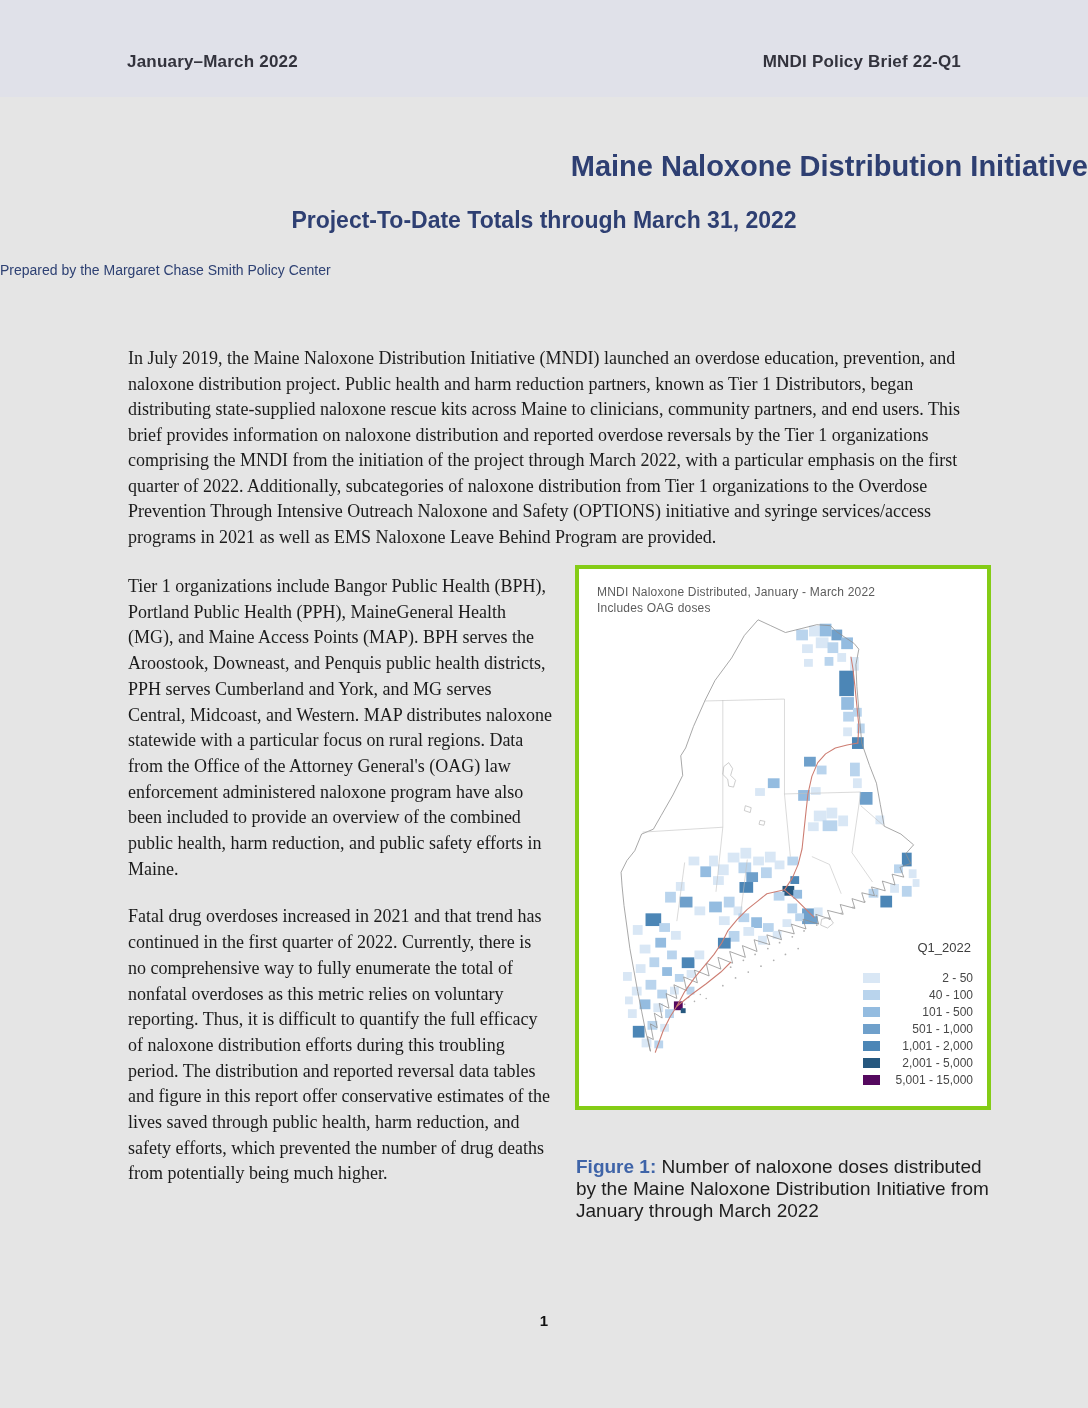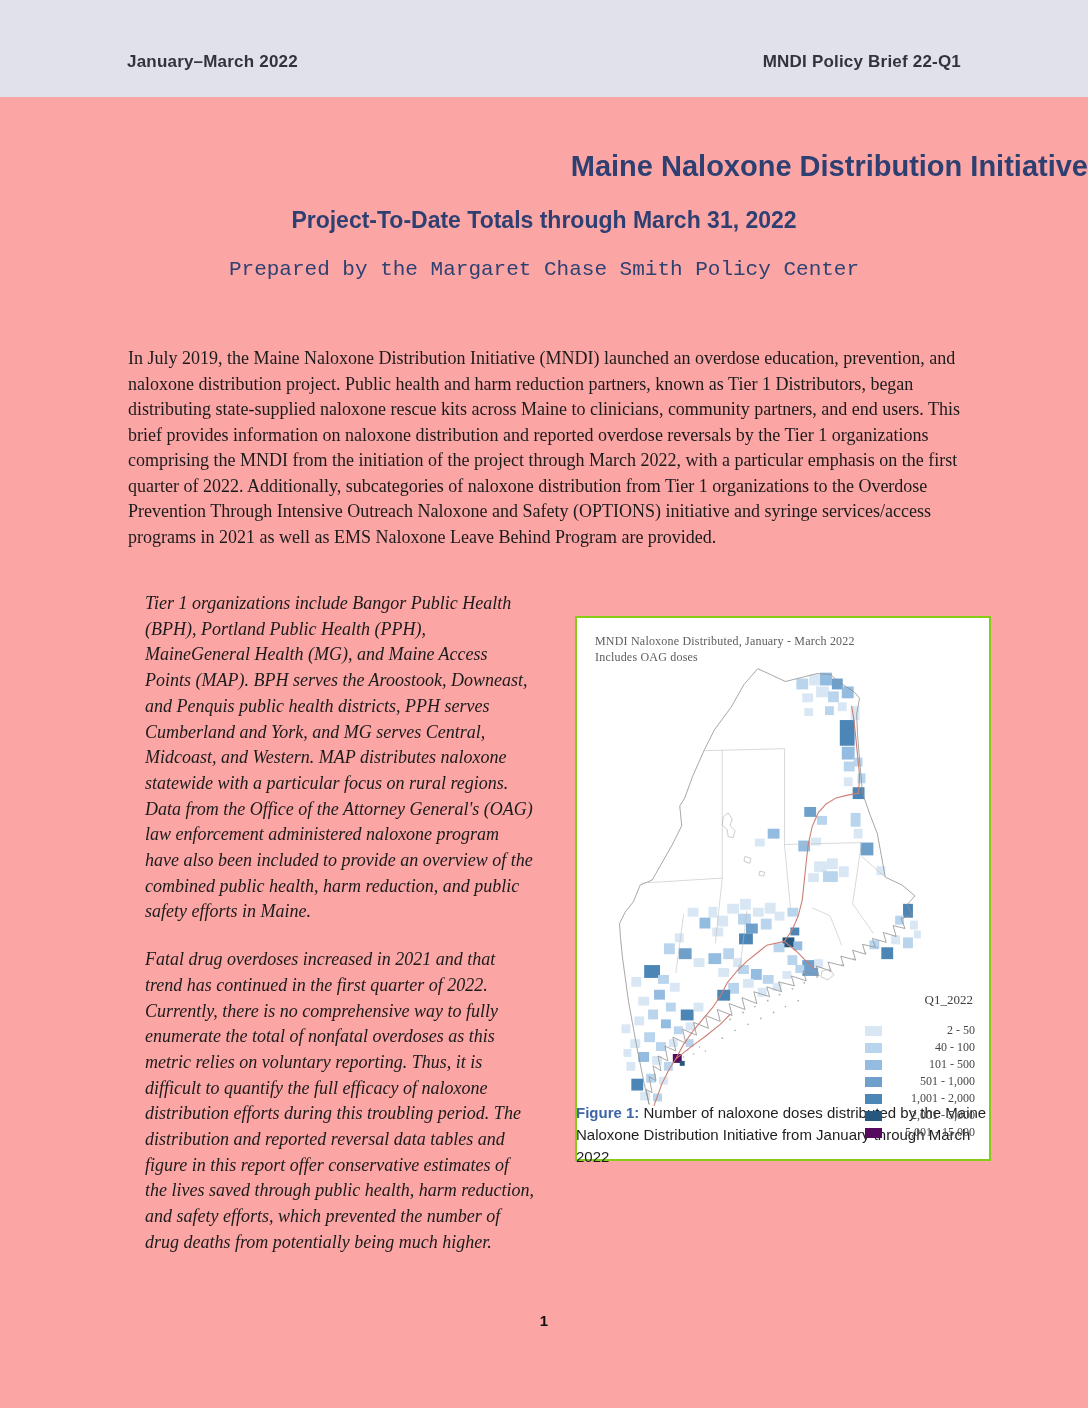--- a/index.html
+++ b/index.html
@@ -1,50 +1,50 @@
 <!DOCTYPE html>
 <html><head>
 <meta charset="utf-8">
 <style>
   html,body{margin:0;padding:0;background:#ffffff;}
-  .page{position:relative;width:1088px;height:1408px;background:#fca5a5;overflow:hidden;
+  .page{position:relative;width:1088px;height:1408px;background:#e5e5e5;overflow:hidden;
         font-family:"Liberation Sans",sans-serif;}
   
   .hdr{position:absolute;top:0;left:0;width:100%;height:97px;background:#e0e1e9;
        box-sizing:border-box;display:flex;justify-content:space-between;align-items:center;
        padding:26px 127px 0 127px;}
   .hdr span{font-size:17px;font-weight:bold;color:#33333d;letter-spacing:.2px;}
   
   .title{position:absolute;top:150px;left:0;width:100%;text-align:right;
          font-size:29px;font-weight:bold;color:#2e3f72;}
   .subtitle{position:absolute;top:207px;left:0;width:100%;text-align:center;
          font-size:23px;font-weight:bold;color:#2e3f72;}
-  .prepared{position:absolute;top:258px;left:0;width:100%;text-align:center;
-         font-size:21px;line-height:24px;color:#2e4173;font-family:Liberation Mono, monospace;}
+  .prepared{position:absolute;top:258px;left:0;width:100%;
+         font-size:14px;line-height:24px;color:#2e4173;}
   
   .intro{position:absolute;top:328px;left:128px;width:838px;
          font-family:"Liberation Serif",serif;font-size:18px;line-height:25.5px;color:#1b1b1b;}
   .leftcol{position:absolute;top:574px;left:128px;width:424px;
          font-family:"Liberation Serif",serif;font-size:18px;line-height:25.7px;color:#1b1b1b;}
-  .leftcol p{margin:17px;font-style:italic;}
+  .leftcol p{margin:0;}
   .leftcol p + p{margin-top:22px;}
   
-  .figure{position:absolute;top:616px;left:575px;width:416px;height:545px;
-          border:2px solid #84cc16;box-sizing:border-box;background:#fff;font-family:Liberation Serif, serif;}
+  .figure{position:absolute;top:565px;left:575px;width:416px;height:545px;
+          border:4px solid #84cc16;box-sizing:border-box;background:#fff;}
   .map-title{position:absolute;top:15px;left:18px;font-size:12px;line-height:16px;
              color:#5c5c5c;letter-spacing:.2px;z-index:3;}
   .figure svg{position:absolute;top:0;left:0;width:100%;height:100%;}
   .legend{position:absolute;right:14px;bottom:18px;z-index:3;text-align:right;}
   .lg-title{font-size:13px;color:#3d3d3d;margin-bottom:14px;padding-right:2px;}
   .lg-row{display:flex;justify-content:flex-end;align-items:center;height:17px;}
   .lg-swatch{width:17px;height:10px;display:inline-block;margin-right:7px;flex:0 0 auto;}
   .lg-label{display:inline-block;min-width:86px;text-align:right;
             font-size:12px;color:#474747;}
-  .caption{position:absolute;top:1102px;left:576px;width:420px;
-           font-size:15px;line-height:22px;color:#1e1e1e;}
+  .caption{position:absolute;top:1156px;left:576px;width:420px;
+           font-size:19px;line-height:22px;color:#1e1e1e;}
   .cap-label{color:#3f64a8;font-weight:bold;}
   .pagenum{position:absolute;top:1312px;left:0;width:100%;text-align:center;
            font-size:15px;font-weight:bold;color:#111;}
 </style>
 </head>
 <body>
 
 <div class="page">
 
   <div class="hdr">

